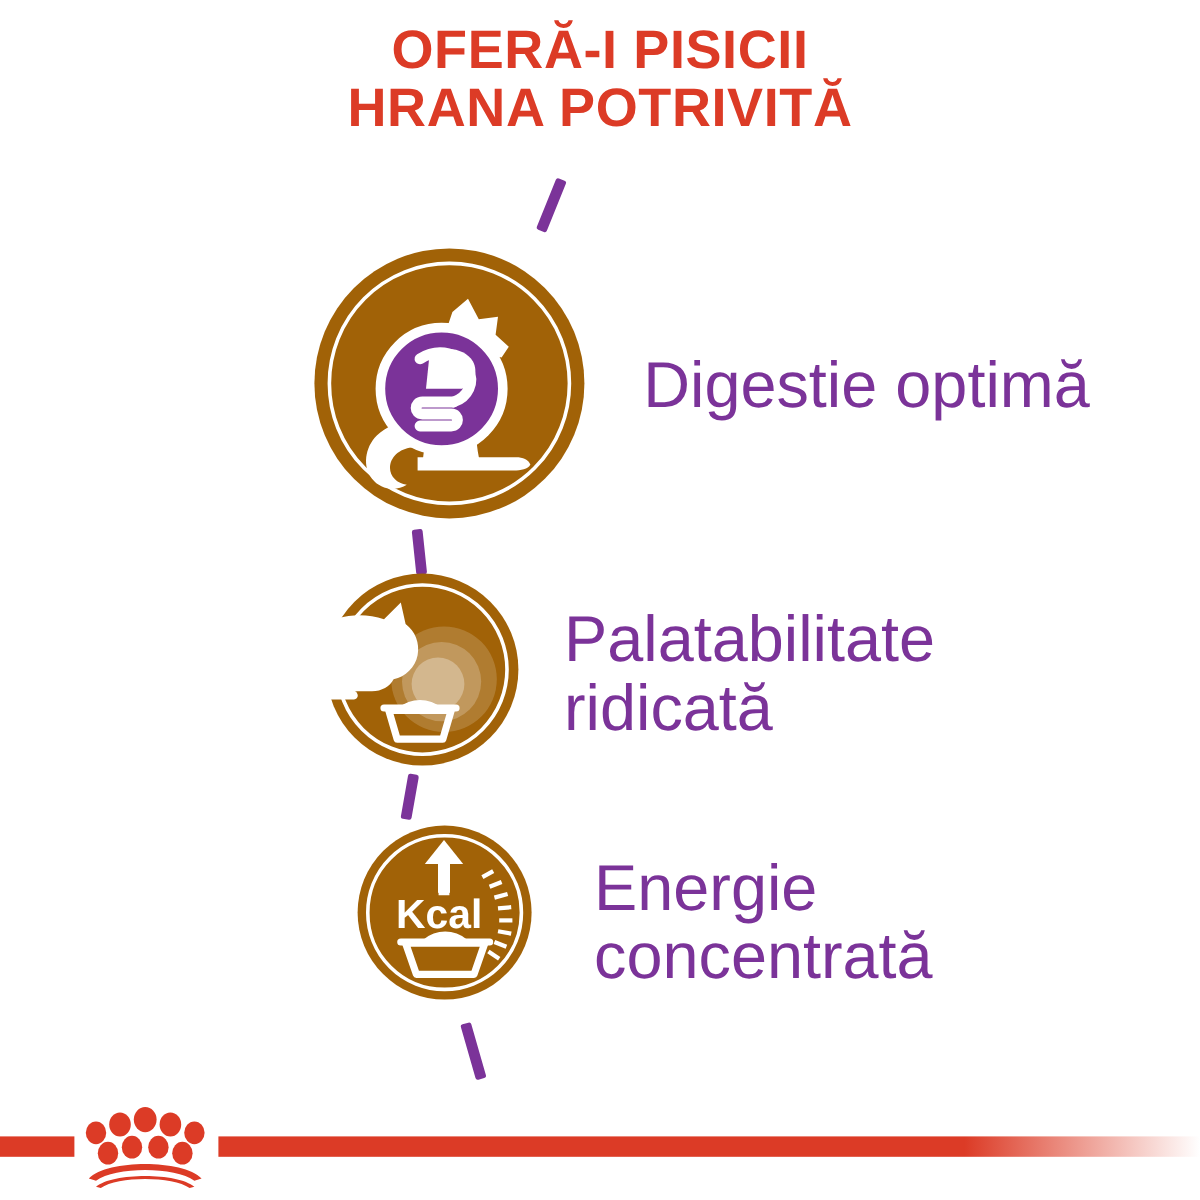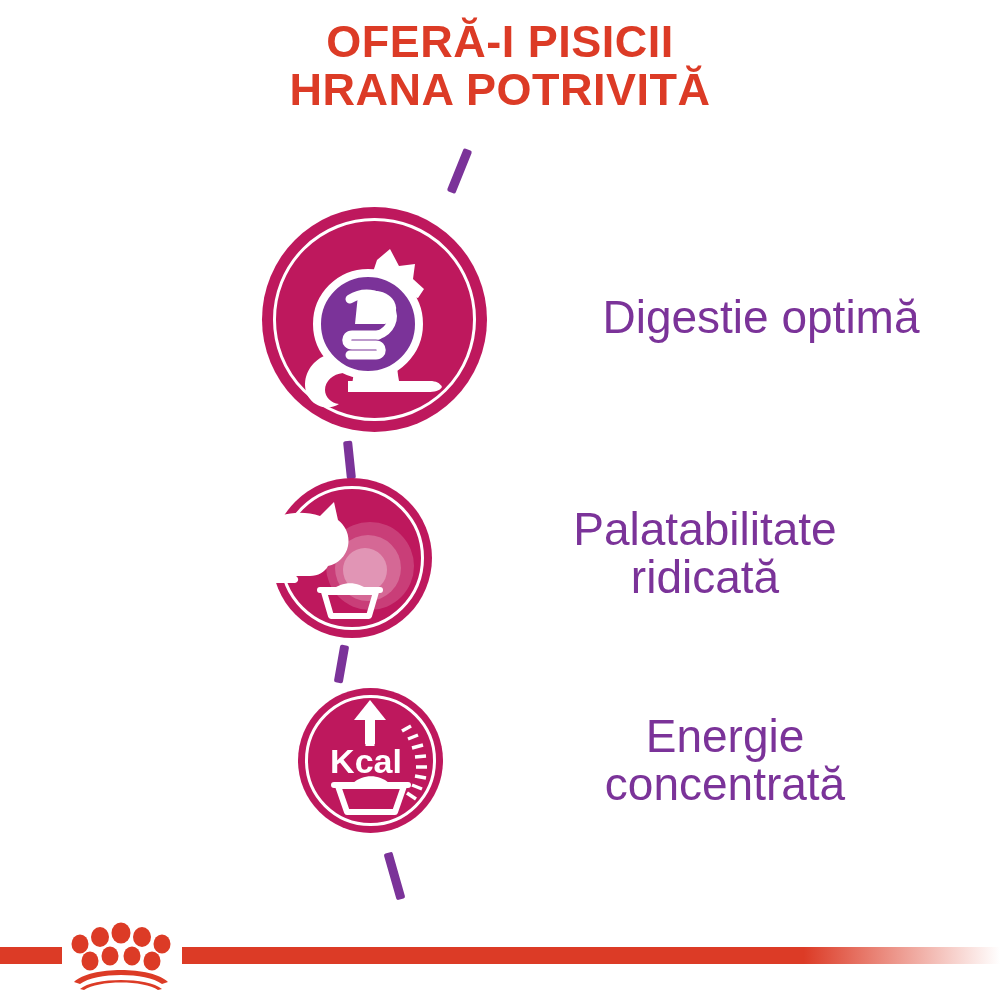--- a/index.html
+++ b/index.html
@@ -51,21 +51,21 @@
   .circle-wrap {
     position: absolute;
   }
   .icon-circle {
     position: absolute;
     left: 0;
     top: 0;
     width: 100%;
     height: 100%;
     border-radius: 50%;
-    background: #be185d;
+    background: #a16207;
     box-sizing: border-box;
   }
   .icon-circle::after {
     content: "";
     position: absolute;
     left: 5.0%;
     top: 5.0%;
     right: 5.0%;
     bottom: 5.0%;
     border-radius: 50%;
@@ -83,21 +83,21 @@
   }
 
   .feature-label {
     position: absolute;
     color: #7B3399;
     font-family: "Liberation Sans", sans-serif;
     font-weight: normal;
     line-height: 1.05;
     white-space: pre-line;
   }
-  .label-lg { font-size: 46px; text-align: center; }
+  .label-lg { font-size: 54px; }
 
   
   .footer {
     position: absolute;
     left: 0;
     bottom: 0;
     width: 1000px;
     height: 88px;
   }
   .bar-left {

